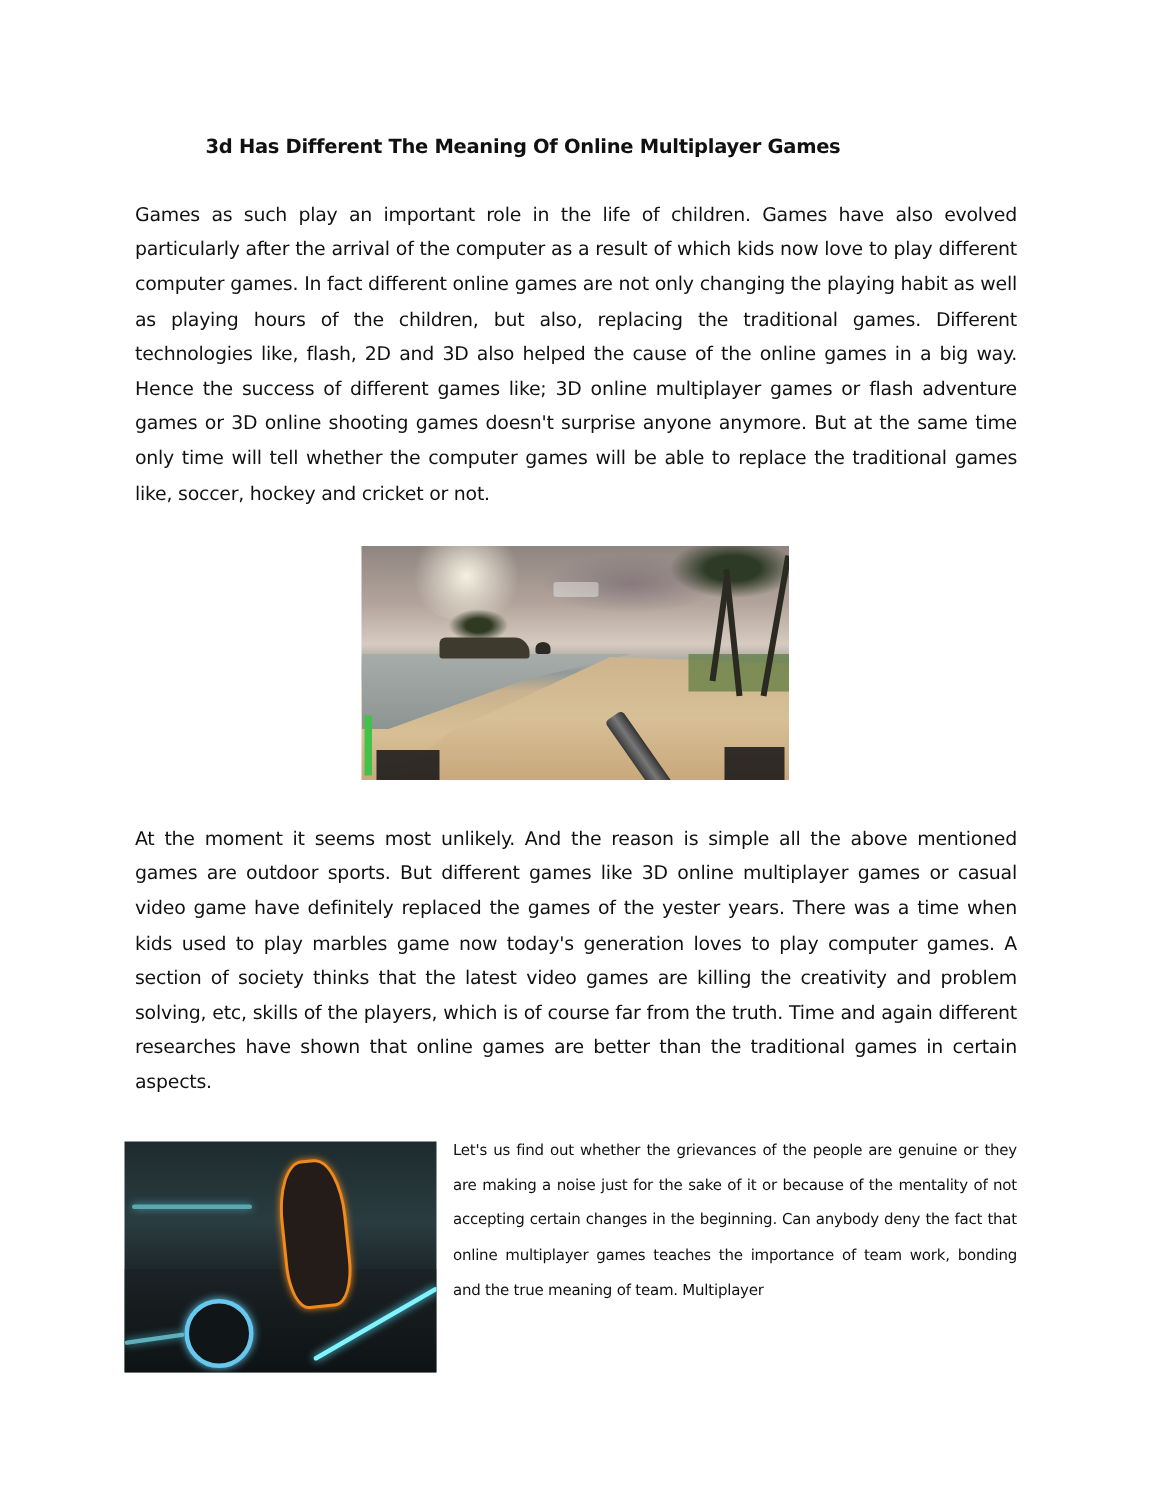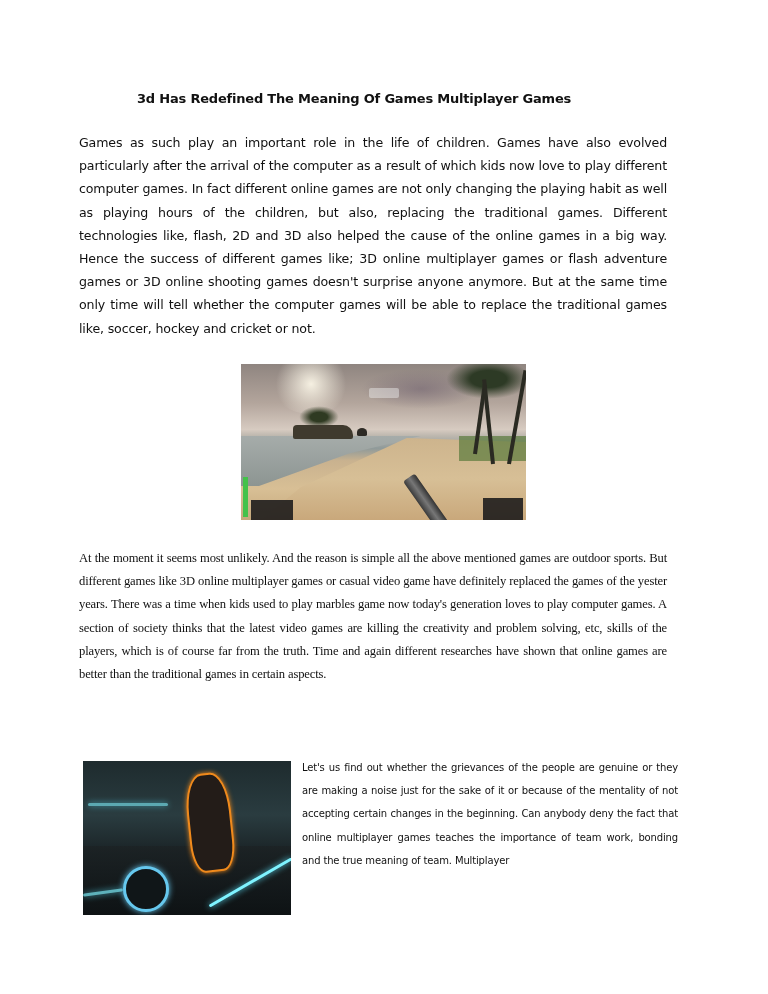--- a/index.html
+++ b/index.html
@@ -1,23 +1,23 @@
 <!DOCTYPE html>
 <html><head>
 <meta charset="utf-8">
 <style>
   html, body { margin: 0; padding: 0; background: #ffffff; }
   body { width: 768px; height: 994px; position: relative; overflow: hidden;
          font-family: "DejaVu Sans", "Liberation Sans", sans-serif; color: #111; }
   .title { position: absolute; left: 137px; top: 91px; font-size: 13px; font-weight: bold;
            letter-spacing: -0.2px; white-space: nowrap; }
-  .para { position: absolute; left: 79px; width: 588px; font-size: 12.6px; line-height: 23.2px;
+  .para { position: absolute; left: 90px; width: 588px; font-size: 12.6px; line-height: 23.2px;
           text-align: justify; letter-spacing: -0.15px; margin: 0; }
   .p1 { top: 131px; }
-  .p2 { top: 547px; font-family: Liberation Serif, serif; }
+  .p2 { top: 547px; }
   .p3 { position: absolute; left: 302px; top: 756px; width: 376px; font-size: 10px;
         line-height: 23.2px; text-align: justify; letter-spacing: -0.15px; margin: 0; }
 
   
   .img-game { position: absolute; left: 241px; top: 364px; width: 285px; height: 156px; overflow: hidden;
               background: linear-gradient(180deg, #8f8580 0%, #b3a59c 25%, #d7cbc1 42%, #bdb7ae 46%, #8f9a9a 54%, #c9b28f 62%, #d8bf95 80%, #c6a97c 100%); }
   .sky-glow { position: absolute; left: 30px; top: -10px; width: 80px; height: 60px; border-radius: 50%;
               background: radial-gradient(circle, rgba(255,250,235,0.9), rgba(255,250,235,0) 70%); }
   .cloud { position: absolute; left: 120px; top: 5px; width: 120px; height: 40px; border-radius: 50%;
            background: radial-gradient(ellipse, rgba(110,95,110,0.55), rgba(110,95,110,0) 70%); }
@@ -54,21 +54,21 @@
   .figure { position: absolute; left: 105px; top: 12px; width: 40px; height: 95px; border: 2px solid #f08a1c;
             border-radius: 40% 40% 30% 30%; background: #231c18; box-shadow: 0 0 5px #f08a1c; transform: rotate(-6deg); }
   .bike { position: absolute; left: 40px; top: 105px; width: 40px; height: 40px; border: 3px solid #66c8ee; border-radius: 50%;
           box-shadow: 0 0 6px #66c8ee; background: #101618; }
   .floor { position: absolute; left: 0; top: 85px; width: 208px; height: 69px; background: linear-gradient(180deg, #1c2224, #0d1113); opacity: 0.8; }
 </style>
 </head>
 <body>
 
 <div>
-  <div class="title">3d Has Redefined The Meaning Of Games Multiplayer Games</div>
+  <div class="title">3d Has Different The Meaning Of Online Multiplayer Games</div>
 
   <p class="para p1">Games as such play an important role in the life of children.  Games have also evolved particularly after the arrival of the computer as a result of which kids now love to play different computer games. In fact different online games are not only changing the playing habit as well as playing hours of the children, but also, replacing the traditional games. Different technologies like, flash, 2D and 3D also helped the cause of the online games in a big way. Hence the success of different games like; 3D online multiplayer games or flash adventure games or 3D online shooting games doesn't surprise anyone anymore. But at the same time only time will tell whether the computer games will be able to replace the traditional games like, soccer, hockey and cricket or not.</p>
 
   <div class="img-game">
     <div class="sky-glow"></div>
     <div class="cloud"></div>
     <div class="water"></div>
     <div class="island-palm"></div>
     <div class="island"></div>
     <div class="rock"></div>

